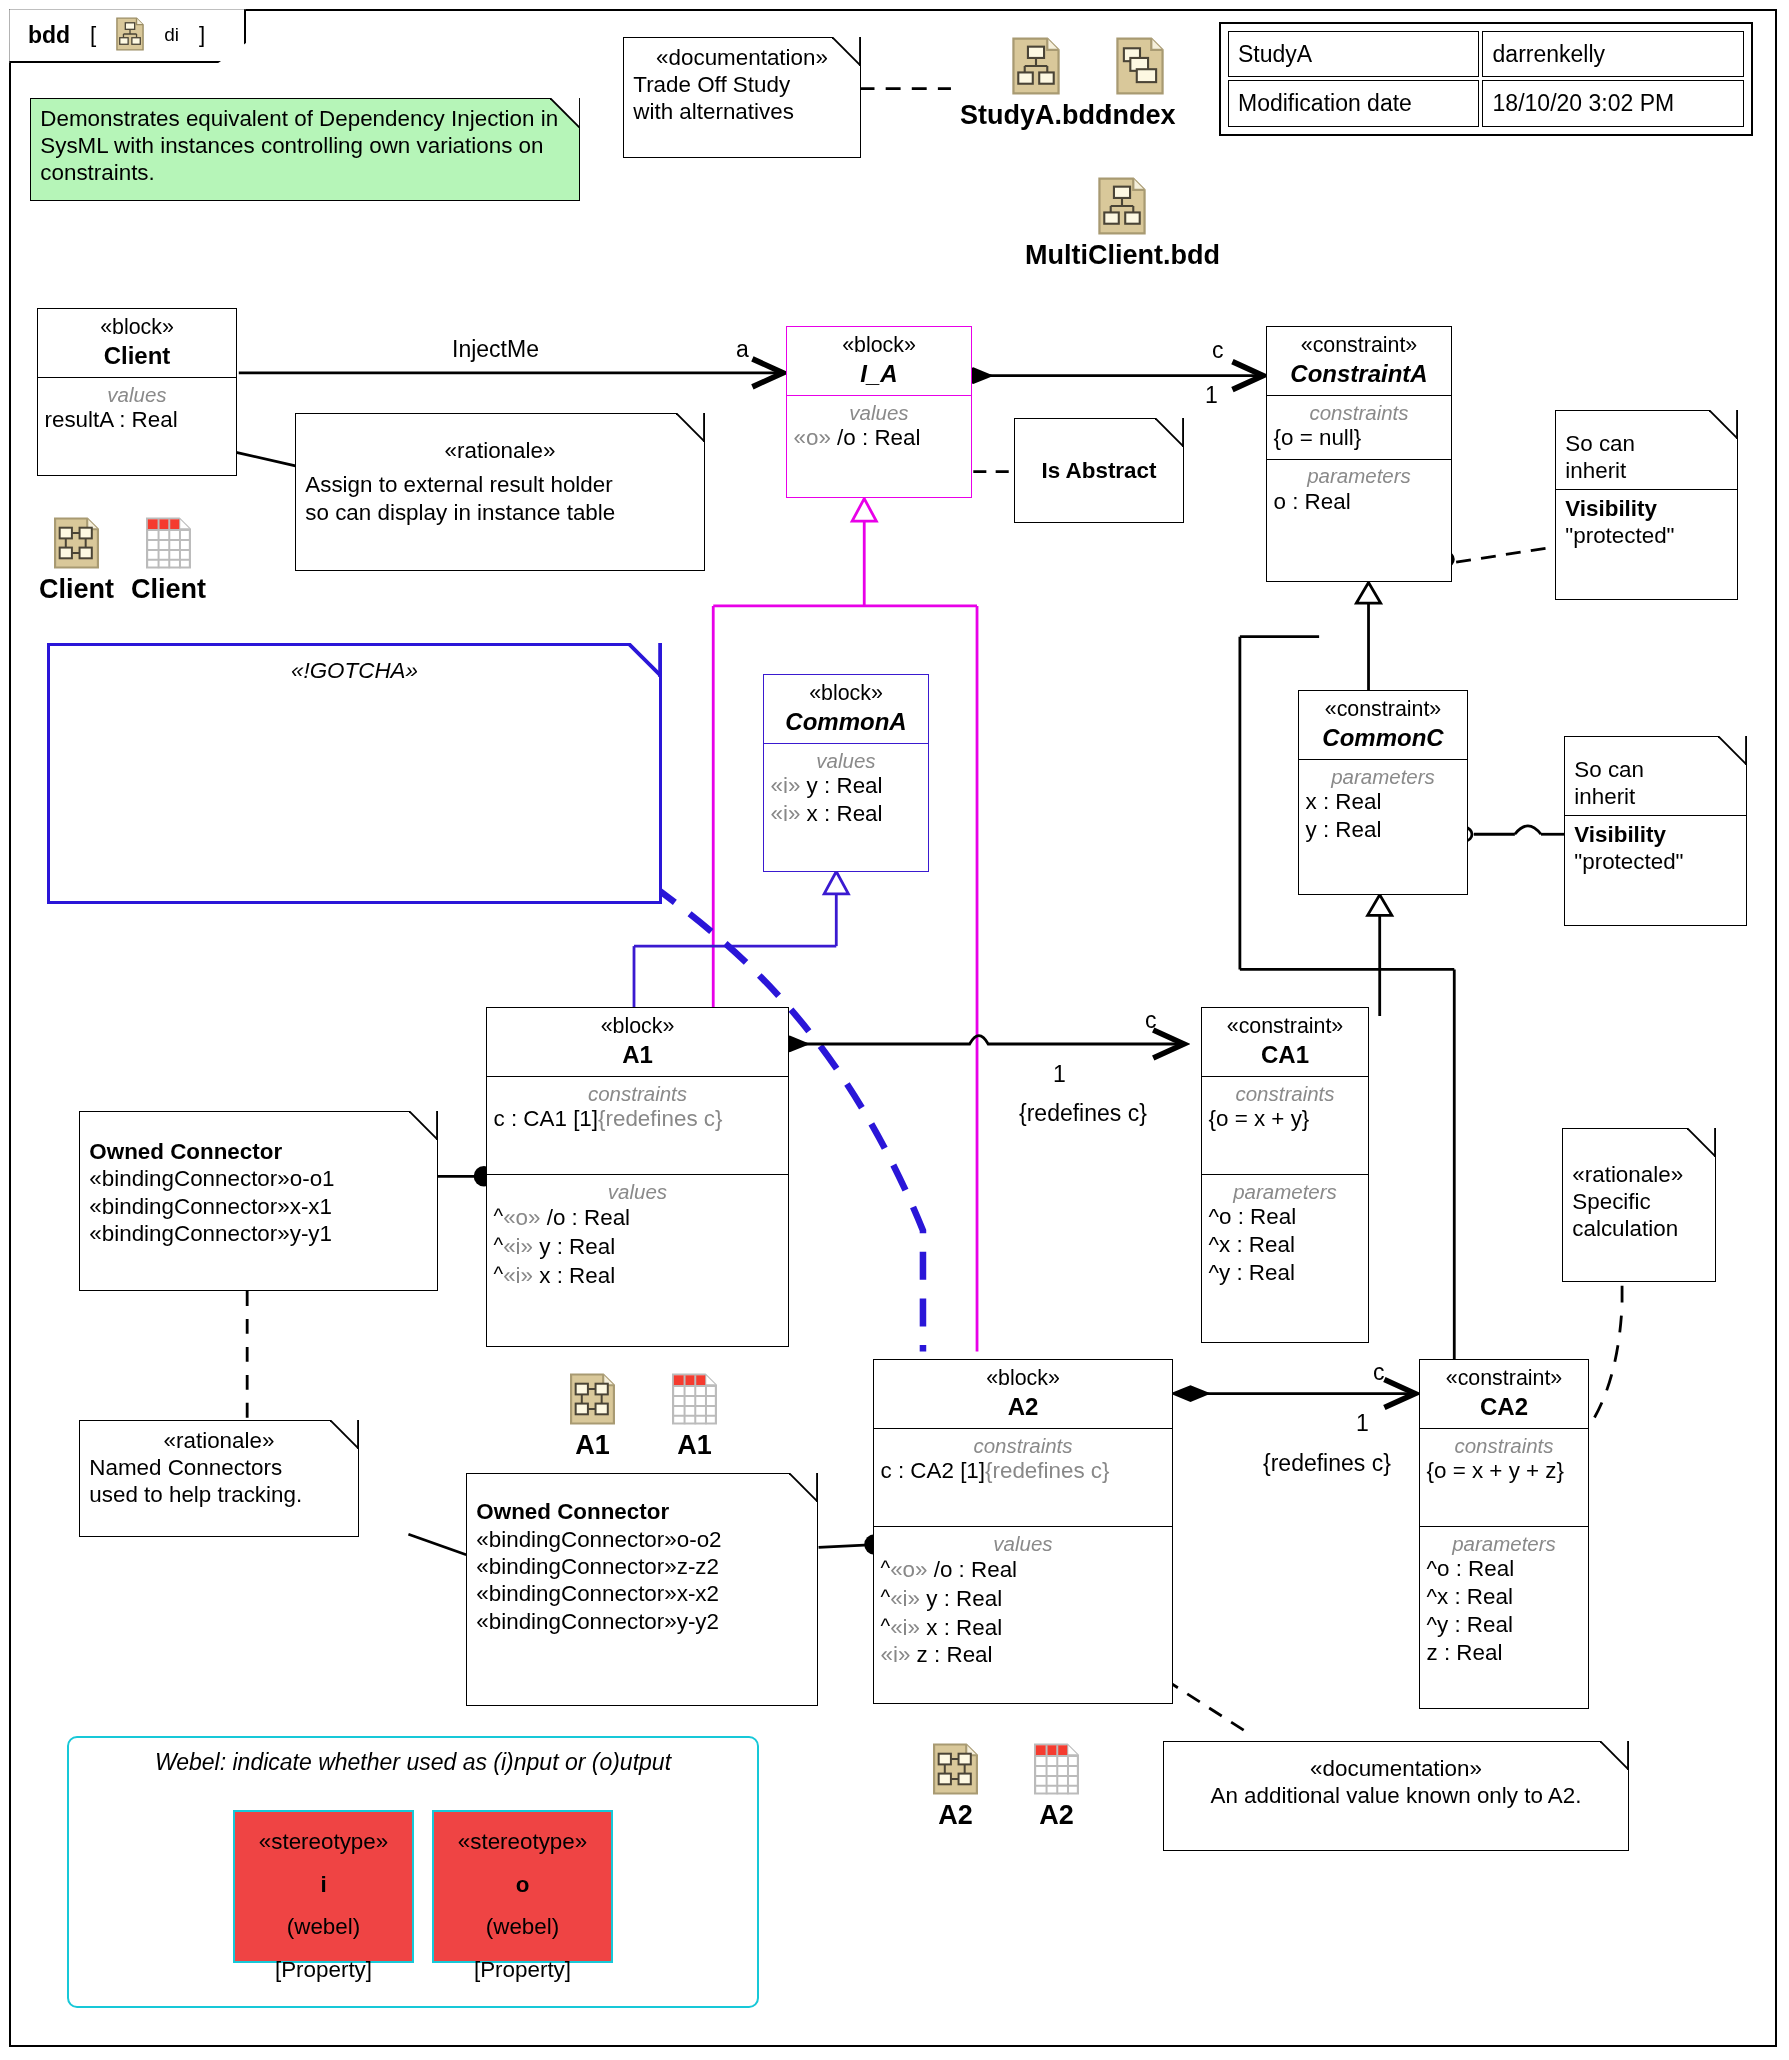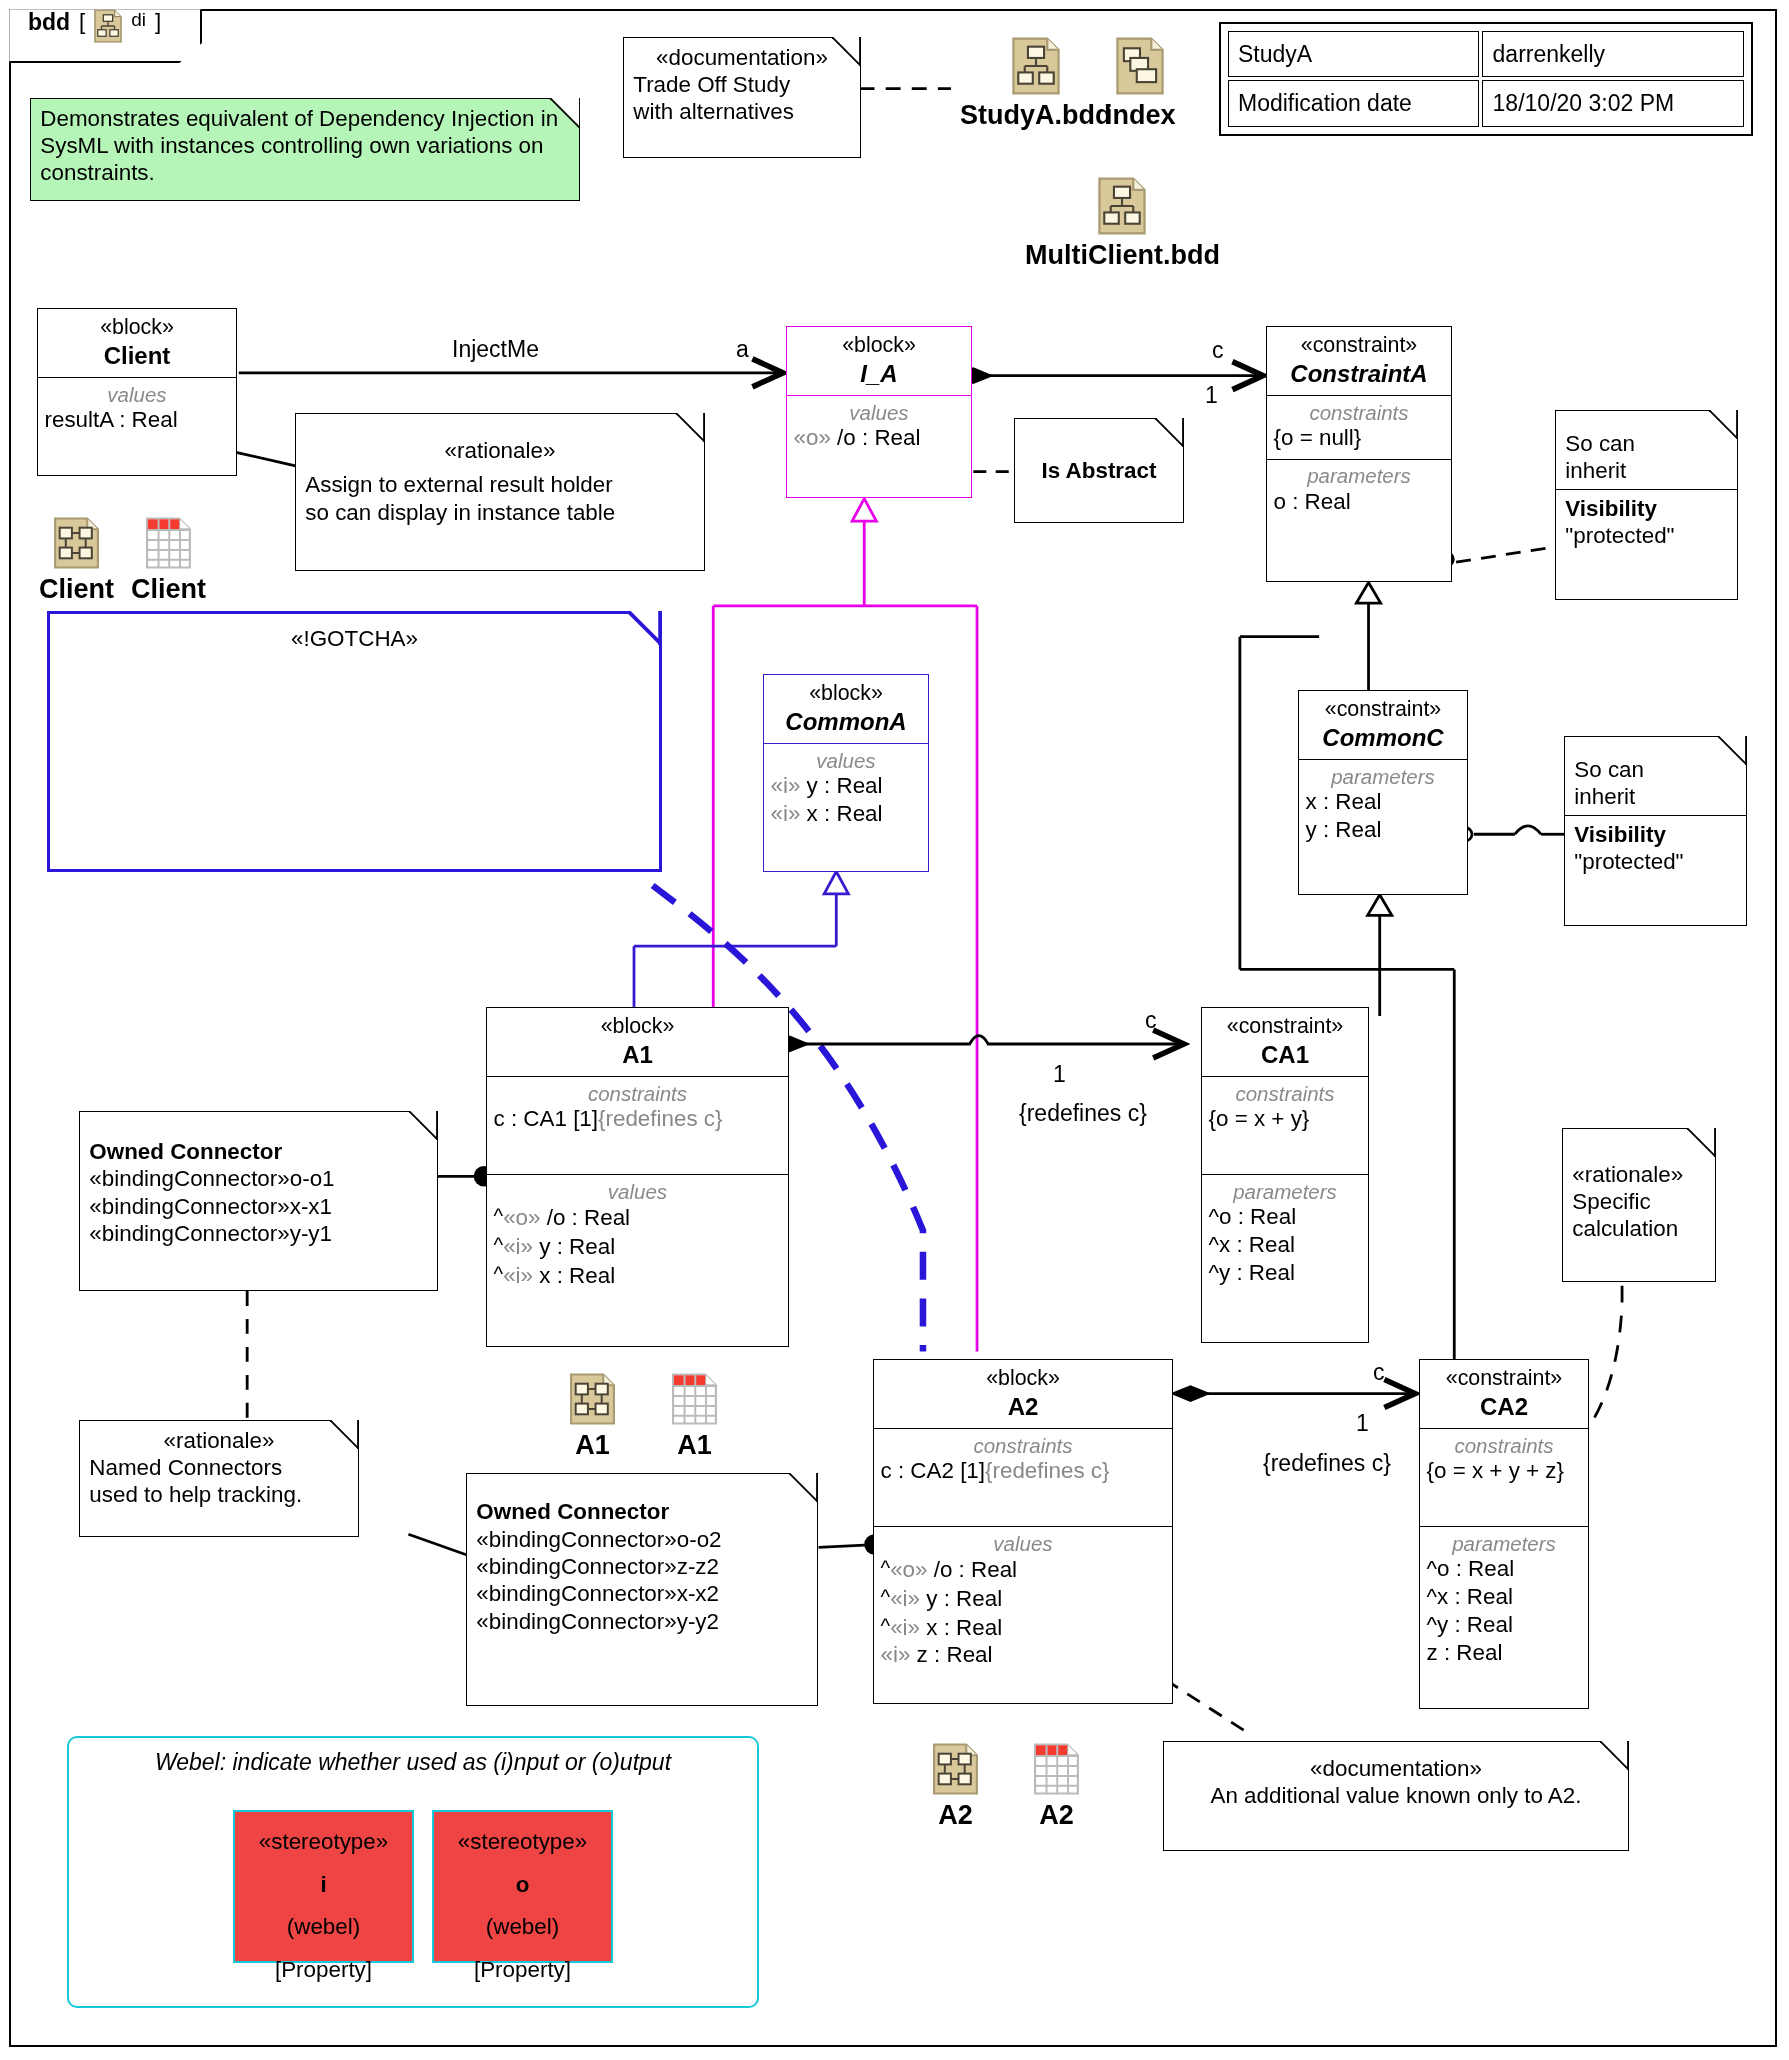--- a/index.html
+++ b/index.html
@@ -2,21 +2,21 @@
 <html style="font-size:15px"><head>
 <meta charset="utf-8">
 <style>
   html,body{margin:0;padding:0;background:#fff;}
   body{font-family:"Liberation Sans",sans-serif;}
   #canvas{position:relative;width:1790px;height:2060px;background:#fff;overflow:hidden;}
 
   
   .frame{position:absolute;left:9.3px;top:9.3px;width:1768px;height:2038px;border:2.8px solid #000;box-sizing:border-box;}
   .frame-tab{position:absolute;left:9.3px;top:9.3px;height:54px;border:2.8px solid #000;border-left:none;border-top:none;
-             box-sizing:border-box;background:#fff;display:flex;align-items:flex-start;padding:0 15px 0 18.6px;gap:9px;
+             box-sizing:border-box;background:#fff;display:flex;align-items:center;padding:0 15px 0 18.6px;gap:20px;
              clip-path:polygon(0 0,100% 0,100% 62%,88% 100%,0 100%);padding-right:39px;}
   .frame-tab .kind{font-weight:bold;font-size:23px;}
   .frame-tab .brk{font-size:22.4px;}
   .frame-tab .nm{font-size:19px;}
 
   
   svg.wires{position:absolute;left:0;top:0;width:1790px;height:2060px;pointer-events:none;}
 
   
   .block{position:absolute;background:#fff;border:1.9px solid #000;box-sizing:border-box;}
@@ -348,21 +348,21 @@
       <div class="ntext" style="font-weight:bold;">Visibility</div>
       <div class="ntext">"protected"</div>
     </div>
     <svg style="position:absolute;right:0;top:0;" width="29" height="29" viewBox="0 0 31 31">
       <path d="M0 0 L31 31 L31 0 Z" fill="#fff"></path>
         <path d="M0 0 L31 31" stroke="#000" stroke-width="2"></path>
       <path d="M30 0 L30 31" stroke="#000" stroke-width="2"></path>
     </svg>
   </div>
 
-  <div class="note gotcha" style="left:47px;top:611px;width:615px;height:261px;">
+  <div class="note gotcha" style="left:47px;top:643px;width:615px;height:261px;font-style:italic;">
     <div class="body">
       <div class="ntext c" style="margin-top:5.6px;">«!GOTCHA»</div>
     </div>
     <svg style="position:absolute;right:0;top:0;" width="34" height="34" viewBox="0 0 36 36">
       <path d="M0 0 L36 36 L36 0 Z" fill="#fff"></path>
         <path d="M0 0 L36 36" stroke="#2a16d8" stroke-width="4"></path>
       <path d="M34 0 L34 36" stroke="#2a16d8" stroke-width="4"></path>
     </svg>
   </div>
 

